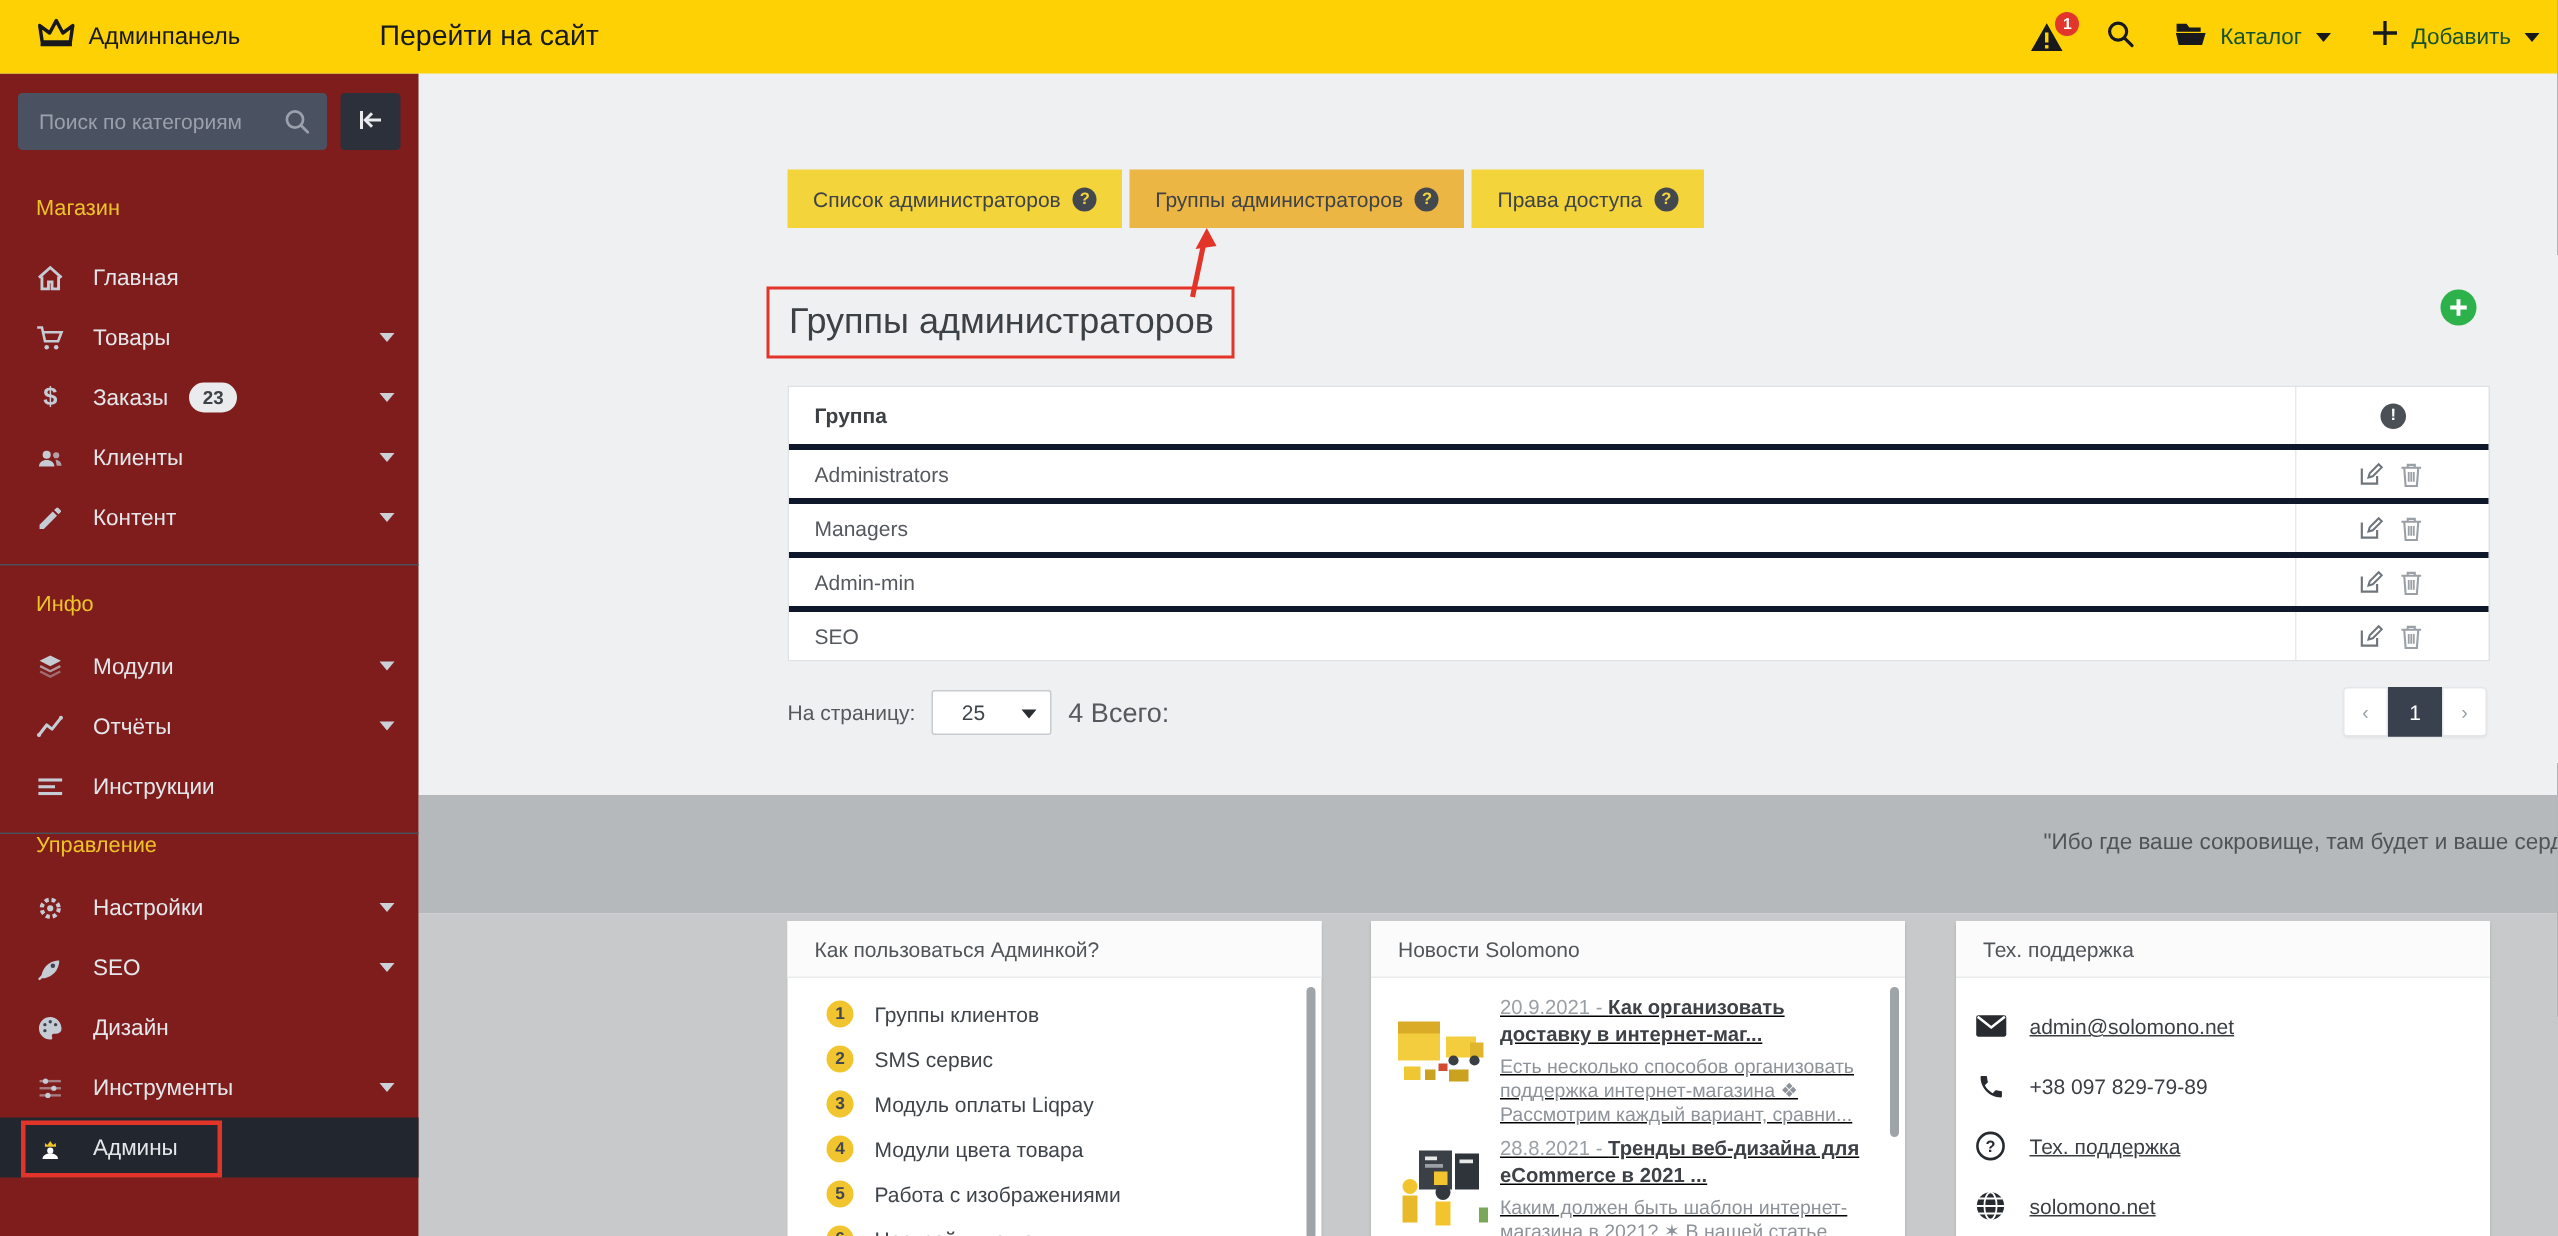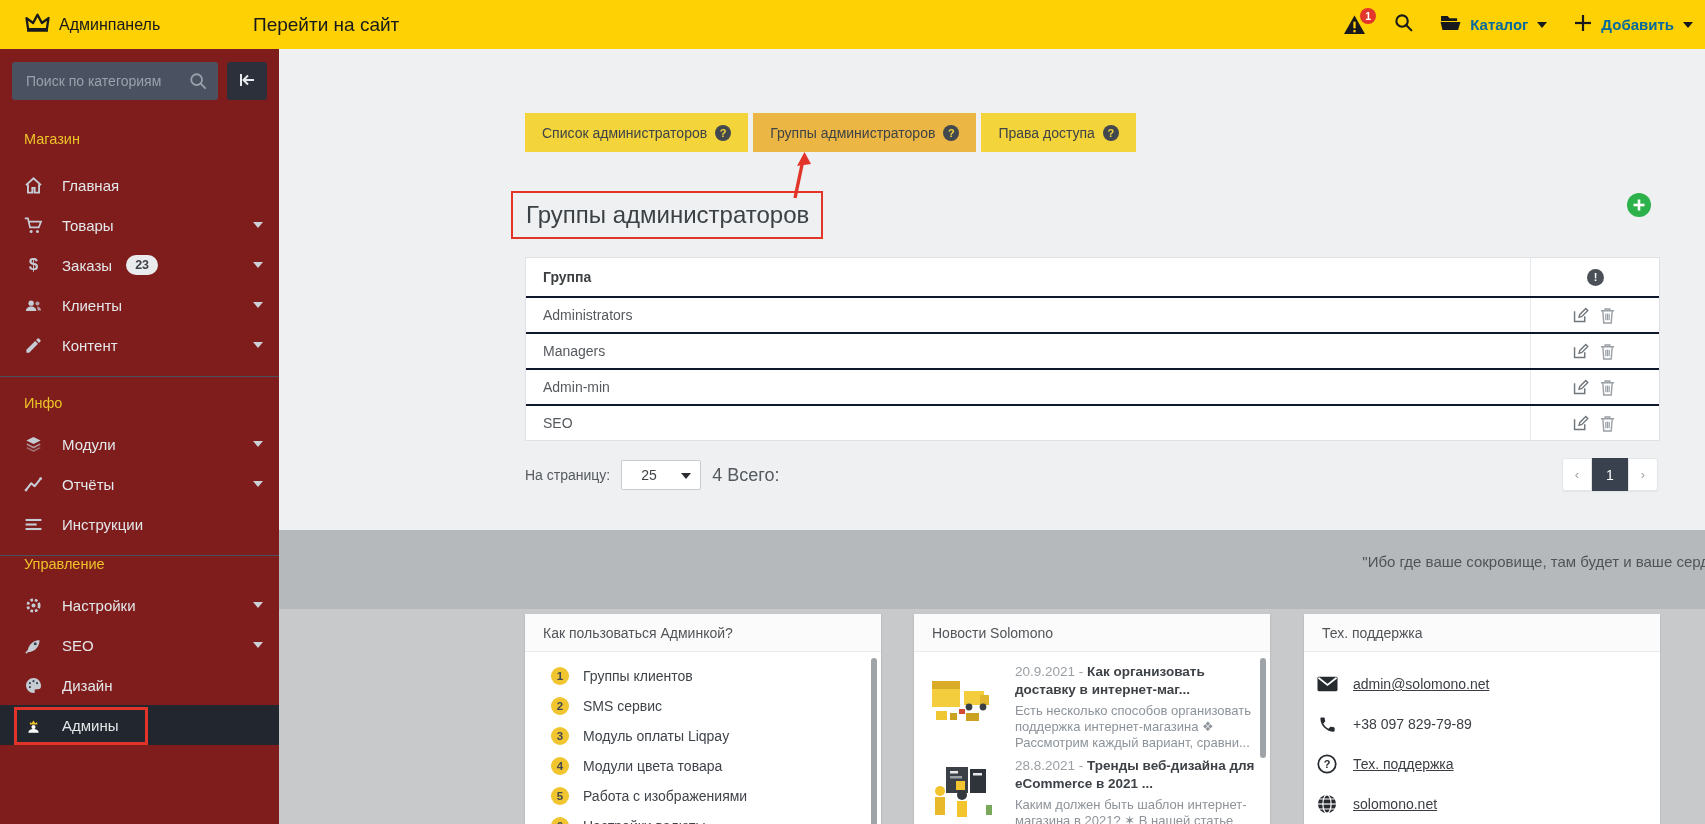--- a/index.html
+++ b/index.html
@@ -16,21 +16,21 @@
   }
   .brand { display:flex; align-items:center; gap:8px; padding-left:24px; }
   .brand-title { font-size:16px; font-weight:500; color:#17191c; }
   .goto-site { position:absolute; left:253px; top:0; height:49px; display:flex; align-items:center;
     font-size:19px; color:#17191c; cursor:pointer; }
   .topbar-right { position:absolute; right:12px; top:0; height:49px; display:flex; align-items:center; gap:27px; }
   .warn-wrap { position:relative; width:24px; height:22px; cursor:pointer; }
   .warn-badge { position:absolute; top:-6px; right:-9px; width:16px; height:16px; border-radius:50%;
     background:#e2352b; color:#fff; font-size:10.5px; font-weight:700; display:flex; align-items:center; justify-content:center; }
   .tb-group { display:flex; align-items:center; gap:9px; cursor:pointer; }
-  .tb-label { font-size:15px; font-weight:700; color:#0369a1; }
+  .tb-label { font-size:15px; font-weight:400; color:#14532d; }
   .chev-dn-black { width:0; height:0; border-left:5px solid transparent; border-right:5px solid transparent; border-top:6px solid #17191c; }
 
   
   .sidebar {
     position:absolute; left:0; top:49px; width:279px; height:775px;
     background:#7f1d1d; z-index:20;
   }
   .sb-search-row { display:flex; align-items:center; gap:9px; padding:13px 12px 0 12px; }
   .sb-search-wrap { position:relative; flex:1; }
   .sb-search-input {
@@ -70,21 +70,21 @@
   .annot-arrow { position:absolute; left:770px; top:138px; z-index:6; pointer-events:none; }
   .title-box { position:absolute; left:511px; top:191px; width:312px; height:48px;
     border:2px solid #e3342a; display:flex; align-items:center; padding-left:13px; background:transparent; z-index:4; }
   .page-title { font-size:24px; font-weight:500; color:#3c4145; white-space:nowrap; }
   .add-btn { position:absolute; left:1627px; top:193px; width:24px; height:24px; border-radius:50%;
     background:#2db24b; border:none; color:#fff; cursor:pointer; padding:0; }
   .add-btn svg { display:block; margin:auto; }
 
   .groups-table { position:absolute; left:525px; top:257px; width:1135px; background:#fff;
     border:1px solid #dfe2e5; }
-  .gt-row { display:flex; height:36px; border-top:2px solid #0f172a; }
+  .gt-row { display:flex; height:36px; border-top:4px solid #0f172a; }
   .gt-row.header { height:38px; border-top:none; }
   .gt-cell-name { flex:1; display:flex; align-items:center; padding-left:17px;
     font-size:14px; color:#55595e; }
   .gt-row.header .gt-cell-name { font-weight:700; color:#3c4043; }
   .gt-cell-actions { width:129px; border-left:1px solid #e8ebed; display:flex; align-items:center;
     justify-content:flex-end; padding-right:44px; gap:11px; }
   .gt-row.header .gt-cell-actions { justify-content:flex-end; padding-right:55px; }
   .info-circle { width:17px; height:17px; border-radius:50%; background:#4b5057; color:#fff;
     font-size:11px; font-weight:700; display:flex; align-items:center; justify-content:center; }
   .row-icon-btn { background:none; border:none; padding:0; cursor:pointer; line-height:0; }
@@ -121,21 +121,21 @@
   .howto-list { padding-top:9px; }
   .howto-item { display:flex; align-items:center; height:30px; padding-left:26px; cursor:pointer; }
   .howto-num { width:18px; height:18px; border-radius:50%; background:#f1c52f; color:#434850;
     font-size:11.5px; font-weight:700; display:flex; align-items:center; justify-content:center; flex:none; }
   .howto-label { margin-left:14px; font-size:14px; color:#3f444a; }
 
   .news-item { position:absolute; left:0; width:100%; display:flex; padding:0 14px 0 12px; }
   .news-item-1 { top:49px; }
   .news-item-2 { top:143px; }
   .news-thumb { width:68px; height:64px; flex:none; margin-top:4px; }
-  .news-body { margin-left:21px; width:240px; }
+  .news-body { margin-left:6px; width:240px;text-decoration:underline; }
   .news-title-line { font-size:13.5px; line-height:18px; }
   .news-date { color:#9ba0a5; }
   .news-title { color:#3e4246; font-weight:700; }
   .news-text { margin-top:4px; font-size:13px; line-height:16px; color:#8d9399; }
 
   .support-list { padding-top:12px; }
   .support-item { display:flex; align-items:center; height:40px; padding-left:12px; }
   .support-icon-box { width:22px; display:flex; justify-content:center; flex:none; color:#272b30; }
   .support-label { margin-left:15px; font-size:14px; color:#3a3e43; }
   a.support-label { color:#3a3e43; }
@@ -313,20 +313,32 @@
     </div>
     <div class="nav-item">
       <svg class="si" viewBox="0 0 24 24">
           <path d="M12 2.5a9.5 9.5 0 100 19c1.6 0 2.1-1.1 1.5-2.2-.6-1.2.2-2.6 1.6-2.6h2.2a4.2 4.2 0 004.2-4.2C21.5 7 17.2 2.5 12 2.5z" fill="currentColor"></path>
           <circle cx="7.5" cy="9" r="1.4" fill="#3d4451"></circle>
           <circle cx="12" cy="6.5" r="1.4" fill="#3d4451"></circle>
           <circle cx="16.5" cy="9" r="1.4" fill="#3d4451"></circle>
           <circle cx="7.5" cy="14" r="1.4" fill="#3d4451"></circle>
         </svg>
       <span class="nav-label">Дизайн</span>
+    </div>
+    <div class="nav-item">
+      <svg class="si" viewBox="0 0 24 24">
+          <line x1="3" y1="6" x2="21" y2="6" stroke="currentColor" stroke-width="2" opacity="0.55"></line>
+          <circle cx="8" cy="6" r="2.2" fill="currentColor"></circle>
+          <line x1="3" y1="12" x2="21" y2="12" stroke="currentColor" stroke-width="2" opacity="0.55"></line>
+          <circle cx="15" cy="12" r="2.2" fill="currentColor"></circle>
+          <line x1="3" y1="18" x2="21" y2="18" stroke="currentColor" stroke-width="2" opacity="0.55"></line>
+          <circle cx="10" cy="18" r="2.2" fill="currentColor"></circle>
+        </svg>
+      <span class="nav-label">Инструменты</span>
+      <span class="nav-chev"></span>
     </div>
     <div class="nav-item active">
       <svg class="si" viewBox="0 0 24 24">
           <path d="M7.5 7.5l2.1 1.8L12 5.8l2.4 3.5 2.1-1.8.5 3.2h-9.5z" fill="#edc329"></path>
           <circle cx="12" cy="14" r="2.6" fill="#fff"></circle>
           <path d="M5.5 21c0-3 2.8-4.6 6.5-4.6s6.5 1.6 6.5 4.6z" fill="#fff"></path>
         </svg>
       <span class="nav-label">Админы</span>
       <span class="active-red-box"></span>
     </div>

